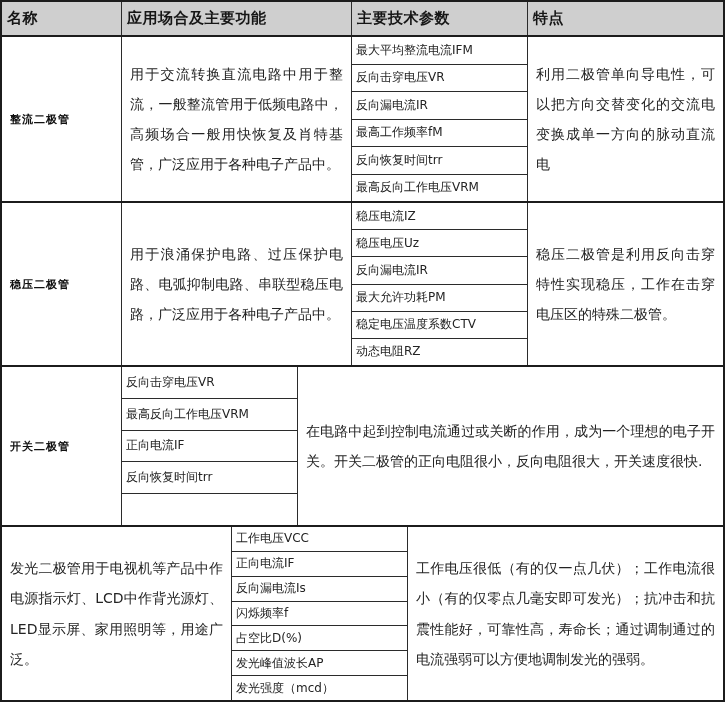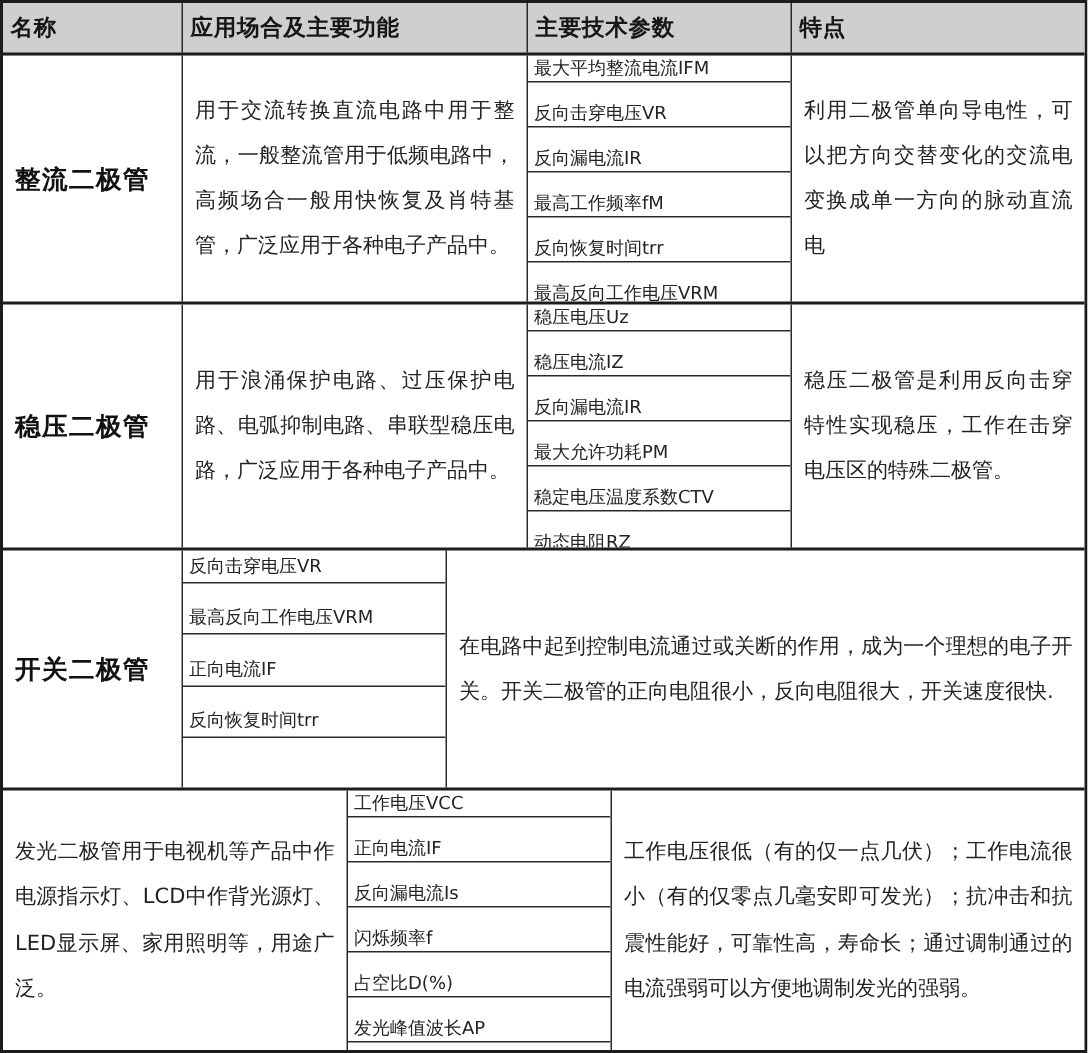--- a/index.html
+++ b/index.html
@@ -36,34 +36,34 @@
   .col4 { width: 197px; flex: 1; }
 
   .th {
     display: flex; align-items: center;
     font-weight: bold; font-size: 15px;
     padding-left: 5px; color: #161616;
     letter-spacing: 0.5px;
   }
   .name-cell {
     display: flex; align-items: center;
-    font-weight: bold; font-size: 17px;
+    font-weight: bold; font-size: 11px;
     padding-left: 8px; letter-spacing: 1px; color: #111;
   }
   .text-cell {
     display: flex; align-items: center;
     font-size: 14px; color: #232323;
   }
   .text-cell .txt {
     width: 100%;
     padding: 4px 8px;
     line-height: 2.15;
     text-align: justify;
   }
-  .params { display: flex; flex-direction: column; gap: 12px; }
+  .params { display: flex; flex-direction: column; }
   .param {
     flex: 1;
     display: flex; align-items: center;
     border-bottom: 1px solid var(--border, #2b2b2b);
     font-size: 12px; padding-left: 4px; color: #232323;
     white-space: nowrap;
   }
   .param:last-child { border-bottom: none; }
 </style>
 </head>
@@ -95,22 +95,22 @@
       <div class="txt">利用二极管单向导电性，可以把方向交替变化的交流电变换成单一方向的脉动直流电</div>
     </div>
   </div>
 
   <div class="row body-row r2">
     <div class="c col1 name-cell">稳压二极管</div>
     <div class="c col2 text-cell">
       <div class="txt">用于浪涌保护电路、过压保护电路、电弧抑制电路、串联型稳压电路，广泛应用于各种电子产品中。</div>
     </div>
     <div class="c col3 params">
+      <div class="param">稳压电流IZ</div>
       <div class="param">稳压电压Uz</div>
-      <div class="param">稳压电流IZ</div>
       <div class="param">反向漏电流IR</div>
       <div class="param">最大允许功耗PM</div>
       <div class="param">稳定电压温度系数CTV</div>
       <div class="param">动态电阻RZ</div>
     </div>
     <div class="c col4 text-cell">
       <div class="txt">稳压二极管是利用反向击穿特性实现稳压，工作在击穿电压区的特殊二极管。</div>
     </div>
   </div>
 

